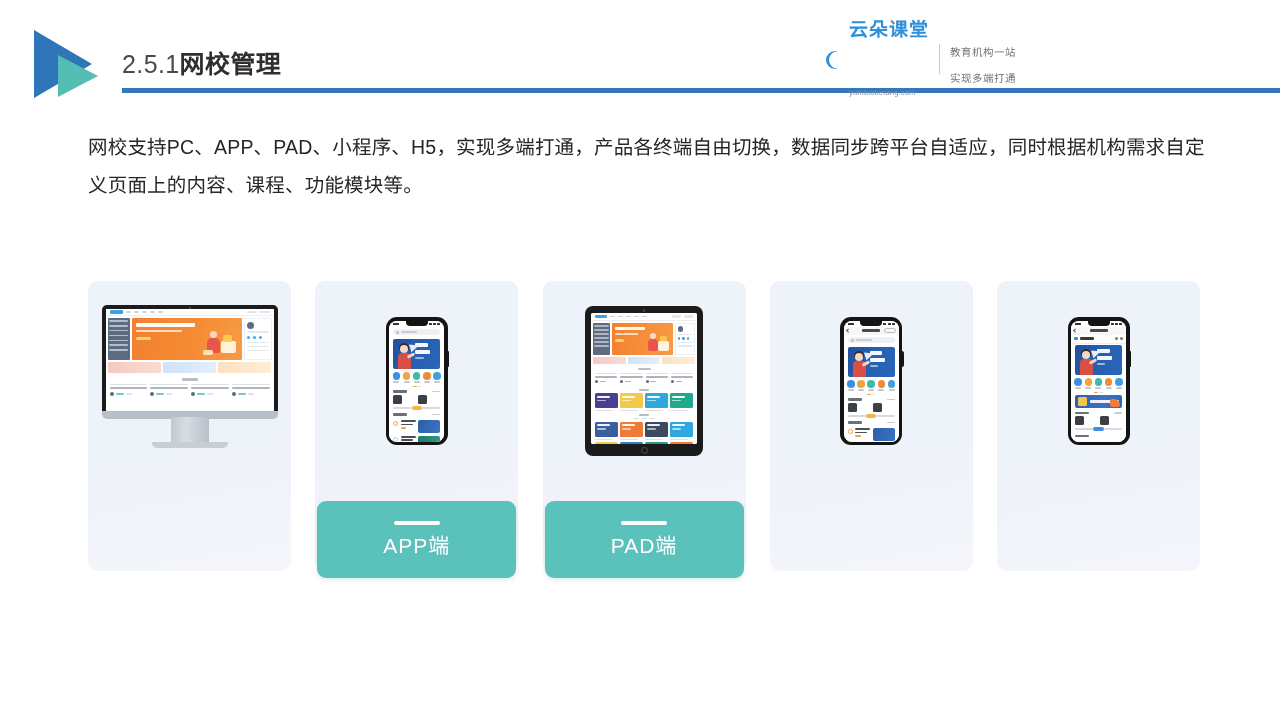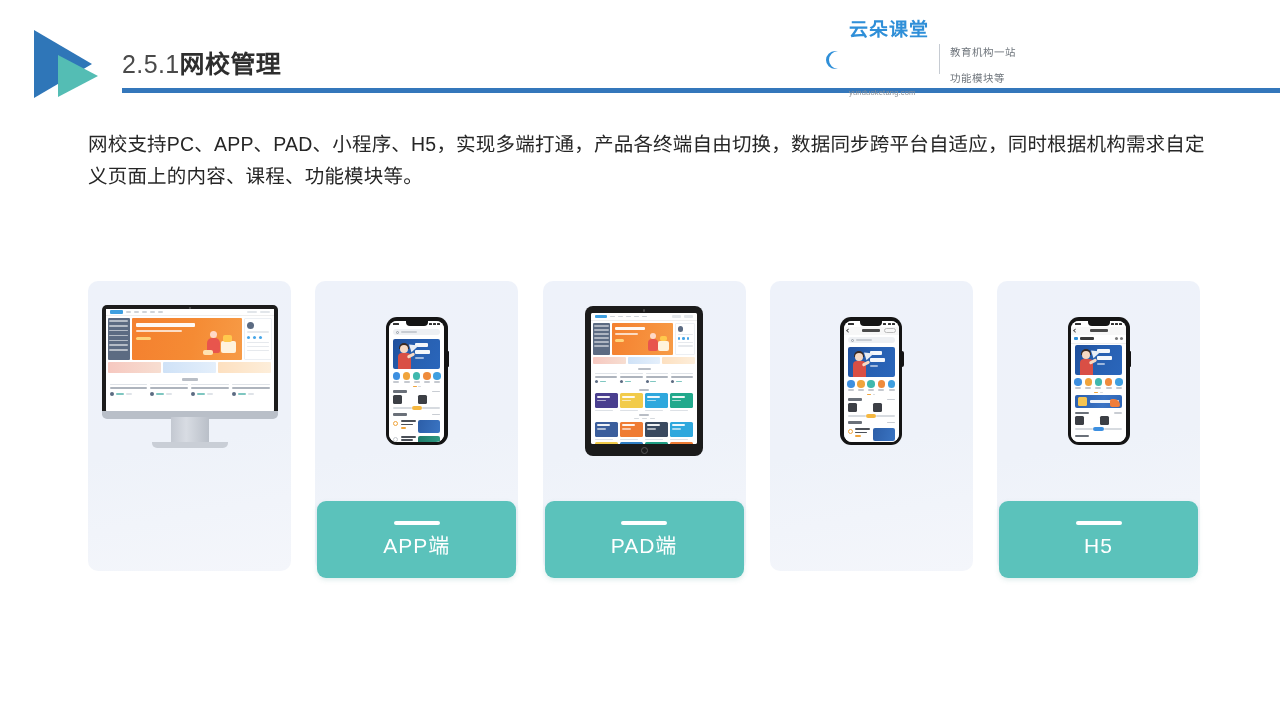--- a/index.html
+++ b/index.html
@@ -118,21 +118,21 @@
     margin-top: 12px;
   }
 
   
   .body-text {
     position: absolute;
     left: 88px;
     top: 128px;
     width: 1120px;
     font-size: 19.5px;
-    line-height: 32px;
+    line-height: 38px;
     color: #262626;
     letter-spacing: 0.2px;
   }
 
   
   .cards {
     position: absolute;
     left: 88px;
     top: 281px;
     width: 1112px;
@@ -546,21 +546,21 @@
           <path d="M25 9 A9 9 0 1 0 25 27 L22 27 A7.2 7.2 0 1 1 22 9 Z" fill="#2f8fd8"></path>
         </svg>
       </div>
       <div class="brand-names">
         <div class="brand-cn">云朵课堂</div>
         <div class="brand-en">yunduoketang.com</div>
       </div>
       <div class="brand-divider"></div>
       <div>
         <div class="brand-tag">教育机构一站</div>
-        <div class="brand-tag">功能模块等</div>
+        <div class="brand-tag">实现多端打通</div>
       </div>
     </div>
   </div>
 
   <div class="body-text">网校支持PC、APP、PAD、小程序、H5，实现多端打通，产品各终端自由切换，数据同步跨平台自适应，同时根据机构需求自定义页面上的内容、课程、功能模块等。</div>
 
   <div class="cards">
 
     <div class="card">
       <div class="device-area">
@@ -1168,20 +1168,16 @@
                 <span class="t"></span>
               </div>
               <div class="m-banners">
                 
                 
               </div>
             </div>
           </div>
         </div>
       </div>
-      <div class="label-btn">
-        <span class="label-bar"></span>
-        <span class="label-text">H5</span>
-      </div>
     </div>
 
   </div>
 </div>
 
 </body></html>

